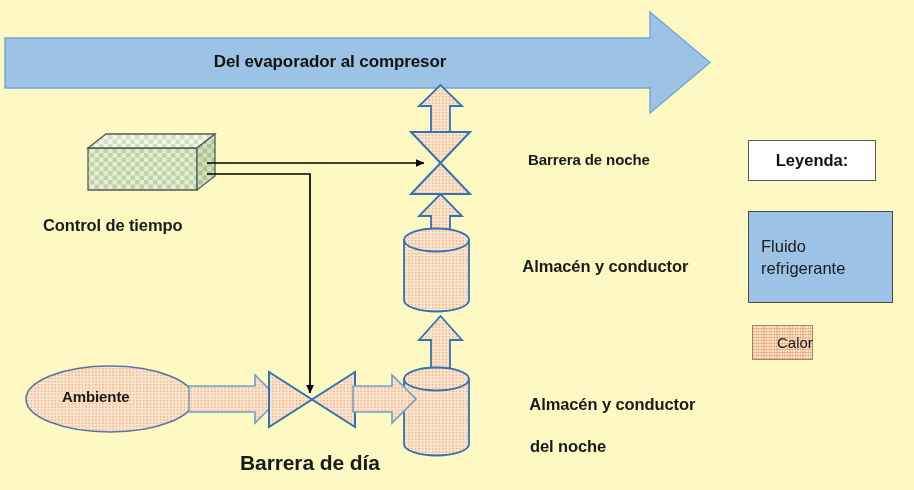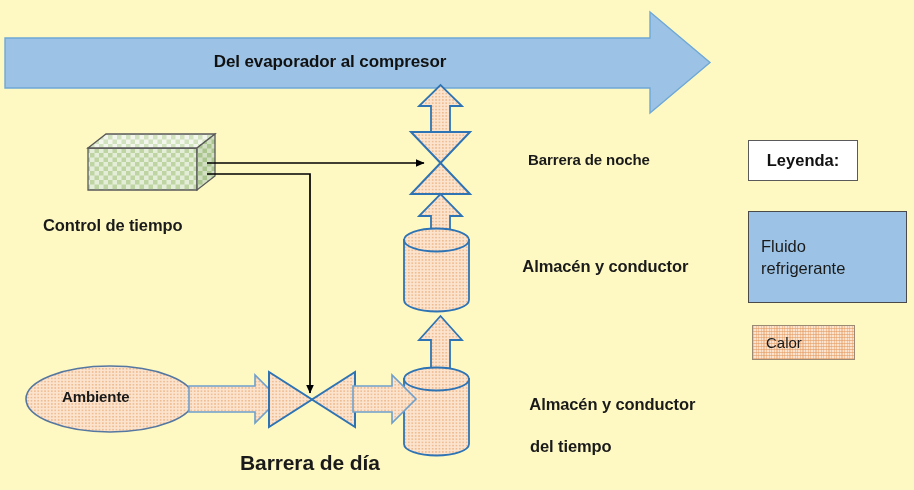--- a/index.html
+++ b/index.html
@@ -83,53 +83,53 @@
   }
   .legend-box {
     position: absolute;
     box-sizing: border-box;
     display: flex;
     align-items: center;
   }
   #legend-title-box {
     left: 748px;
     top: 140px;
-    width: 110px;
+    width: 128px;
     height: 41px;
     border: 1.6px solid #5a5a5a;
     background: #ffffff;
     justify-content: center;
   }
   #legend-title-box .legend-text {
     font-size: 16.5px;
     font-weight: bold;
     color: #111111;
   }
   #legend-fluid-box {
     left: 748px;
     top: 211px;
-    width: 159px;
+    width: 145px;
     height: 92px;
     border: 1.6px solid #4a4a4a;
     background: #9CC3E5;
     padding-left: 12px;
   }
   #legend-fluid-box .legend-text {
     font-size: 16.5px;
     font-weight: normal;
     color: #1a1a1a;
     line-height: 1.34;
   }
   #legend-heat-box {
     left: 752px;
     top: 325px;
-    width: 103px;
+    width: 61px;
     height: 35px;
     border: 1.4px solid #9a8a74;
-    padding-left: 13px;
+    padding-left: 24px;
   }
   #legend-heat-box .legend-text {
     font-size: 15px;
     font-weight: normal;
     color: #1a1a1a;
     position: relative;
     z-index: 2;
   }
   .heatfill {
     background-color: #FBE3CD;
@@ -246,21 +246,21 @@
   <div class="lbl" id="lbl-barrera-dia">Barrera de día</div>
 
   <div class="lbl" id="lbl-barrera-noche">Barrera de noche</div>
 
   <div class="lbl" id="lbl-zeolita">
     <span>Almacén y conductor</span>
   </div>
 
   <div class="lbl" id="lbl-chasis">
     <span>Almacén y conductor</span>
-    <span class="ln2">del tiempo</span>
+    <span class="ln2">del noche</span>
   </div>
 
   <div class="legend-box" id="legend-title-box">
     <span class="legend-text">Leyenda:</span>
   </div>
 
   <div class="legend-box" id="legend-fluid-box">
     <span class="legend-text">
       <span>Fluido</span><br>
       <span>refrigerante</span>

